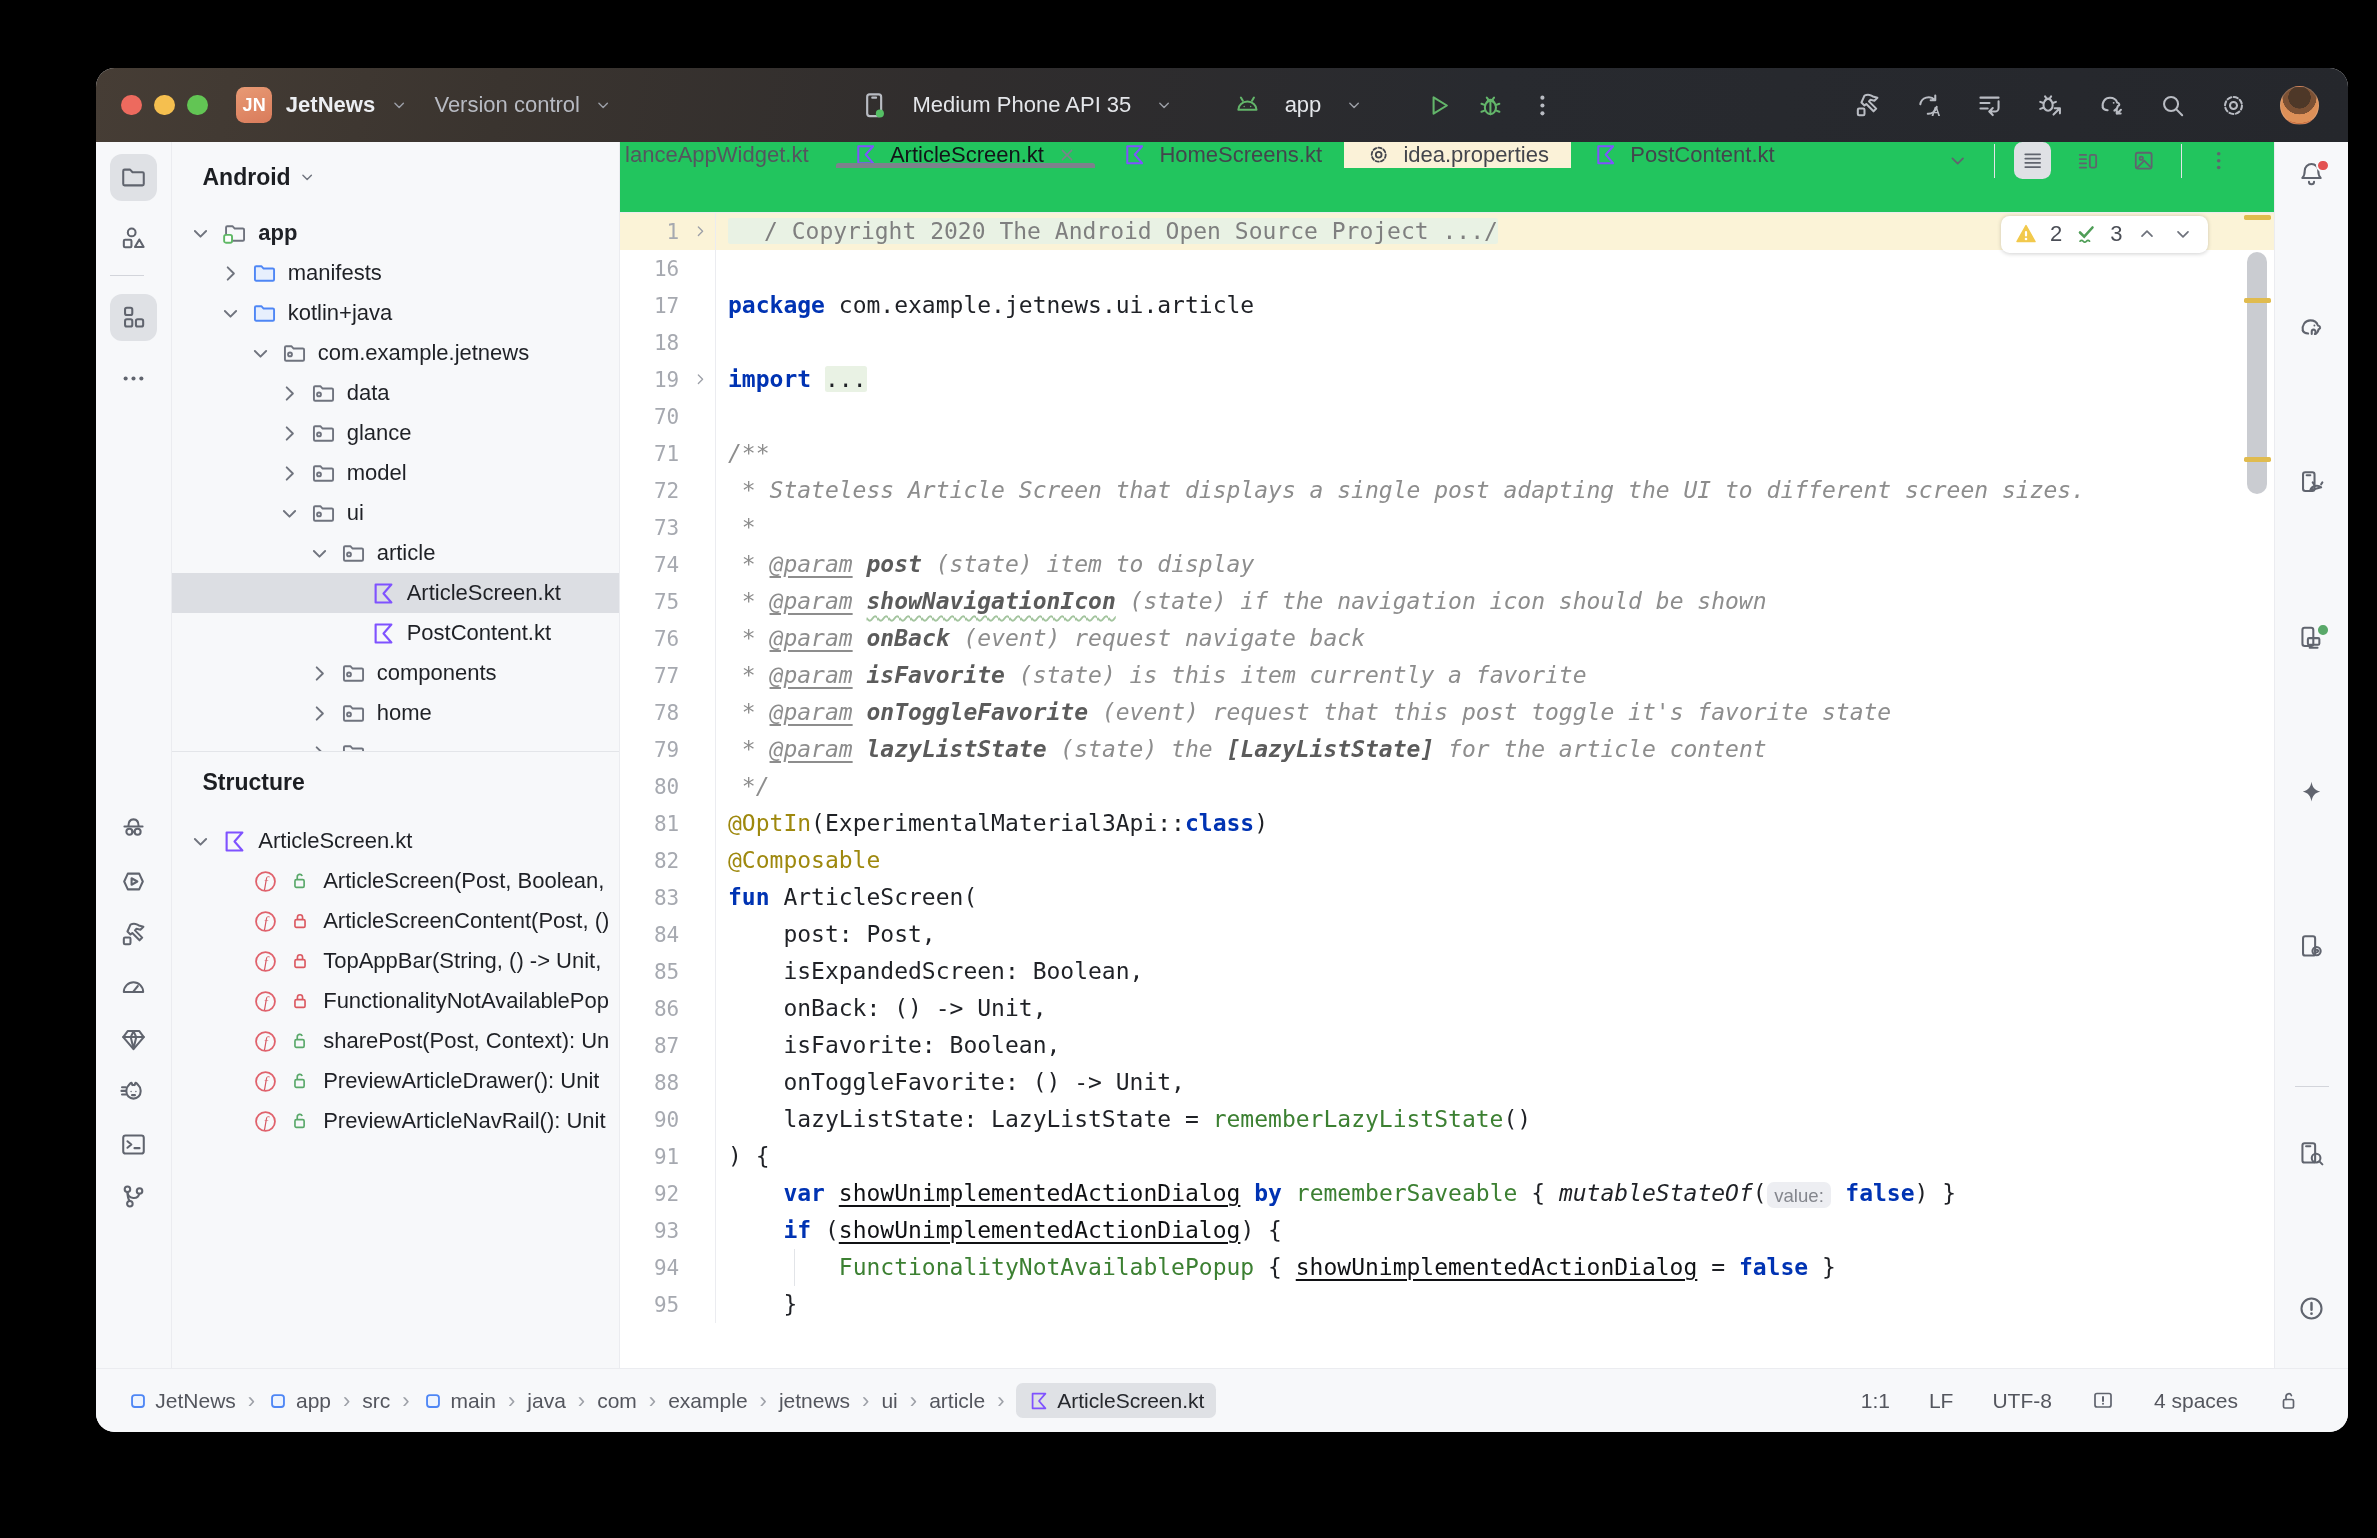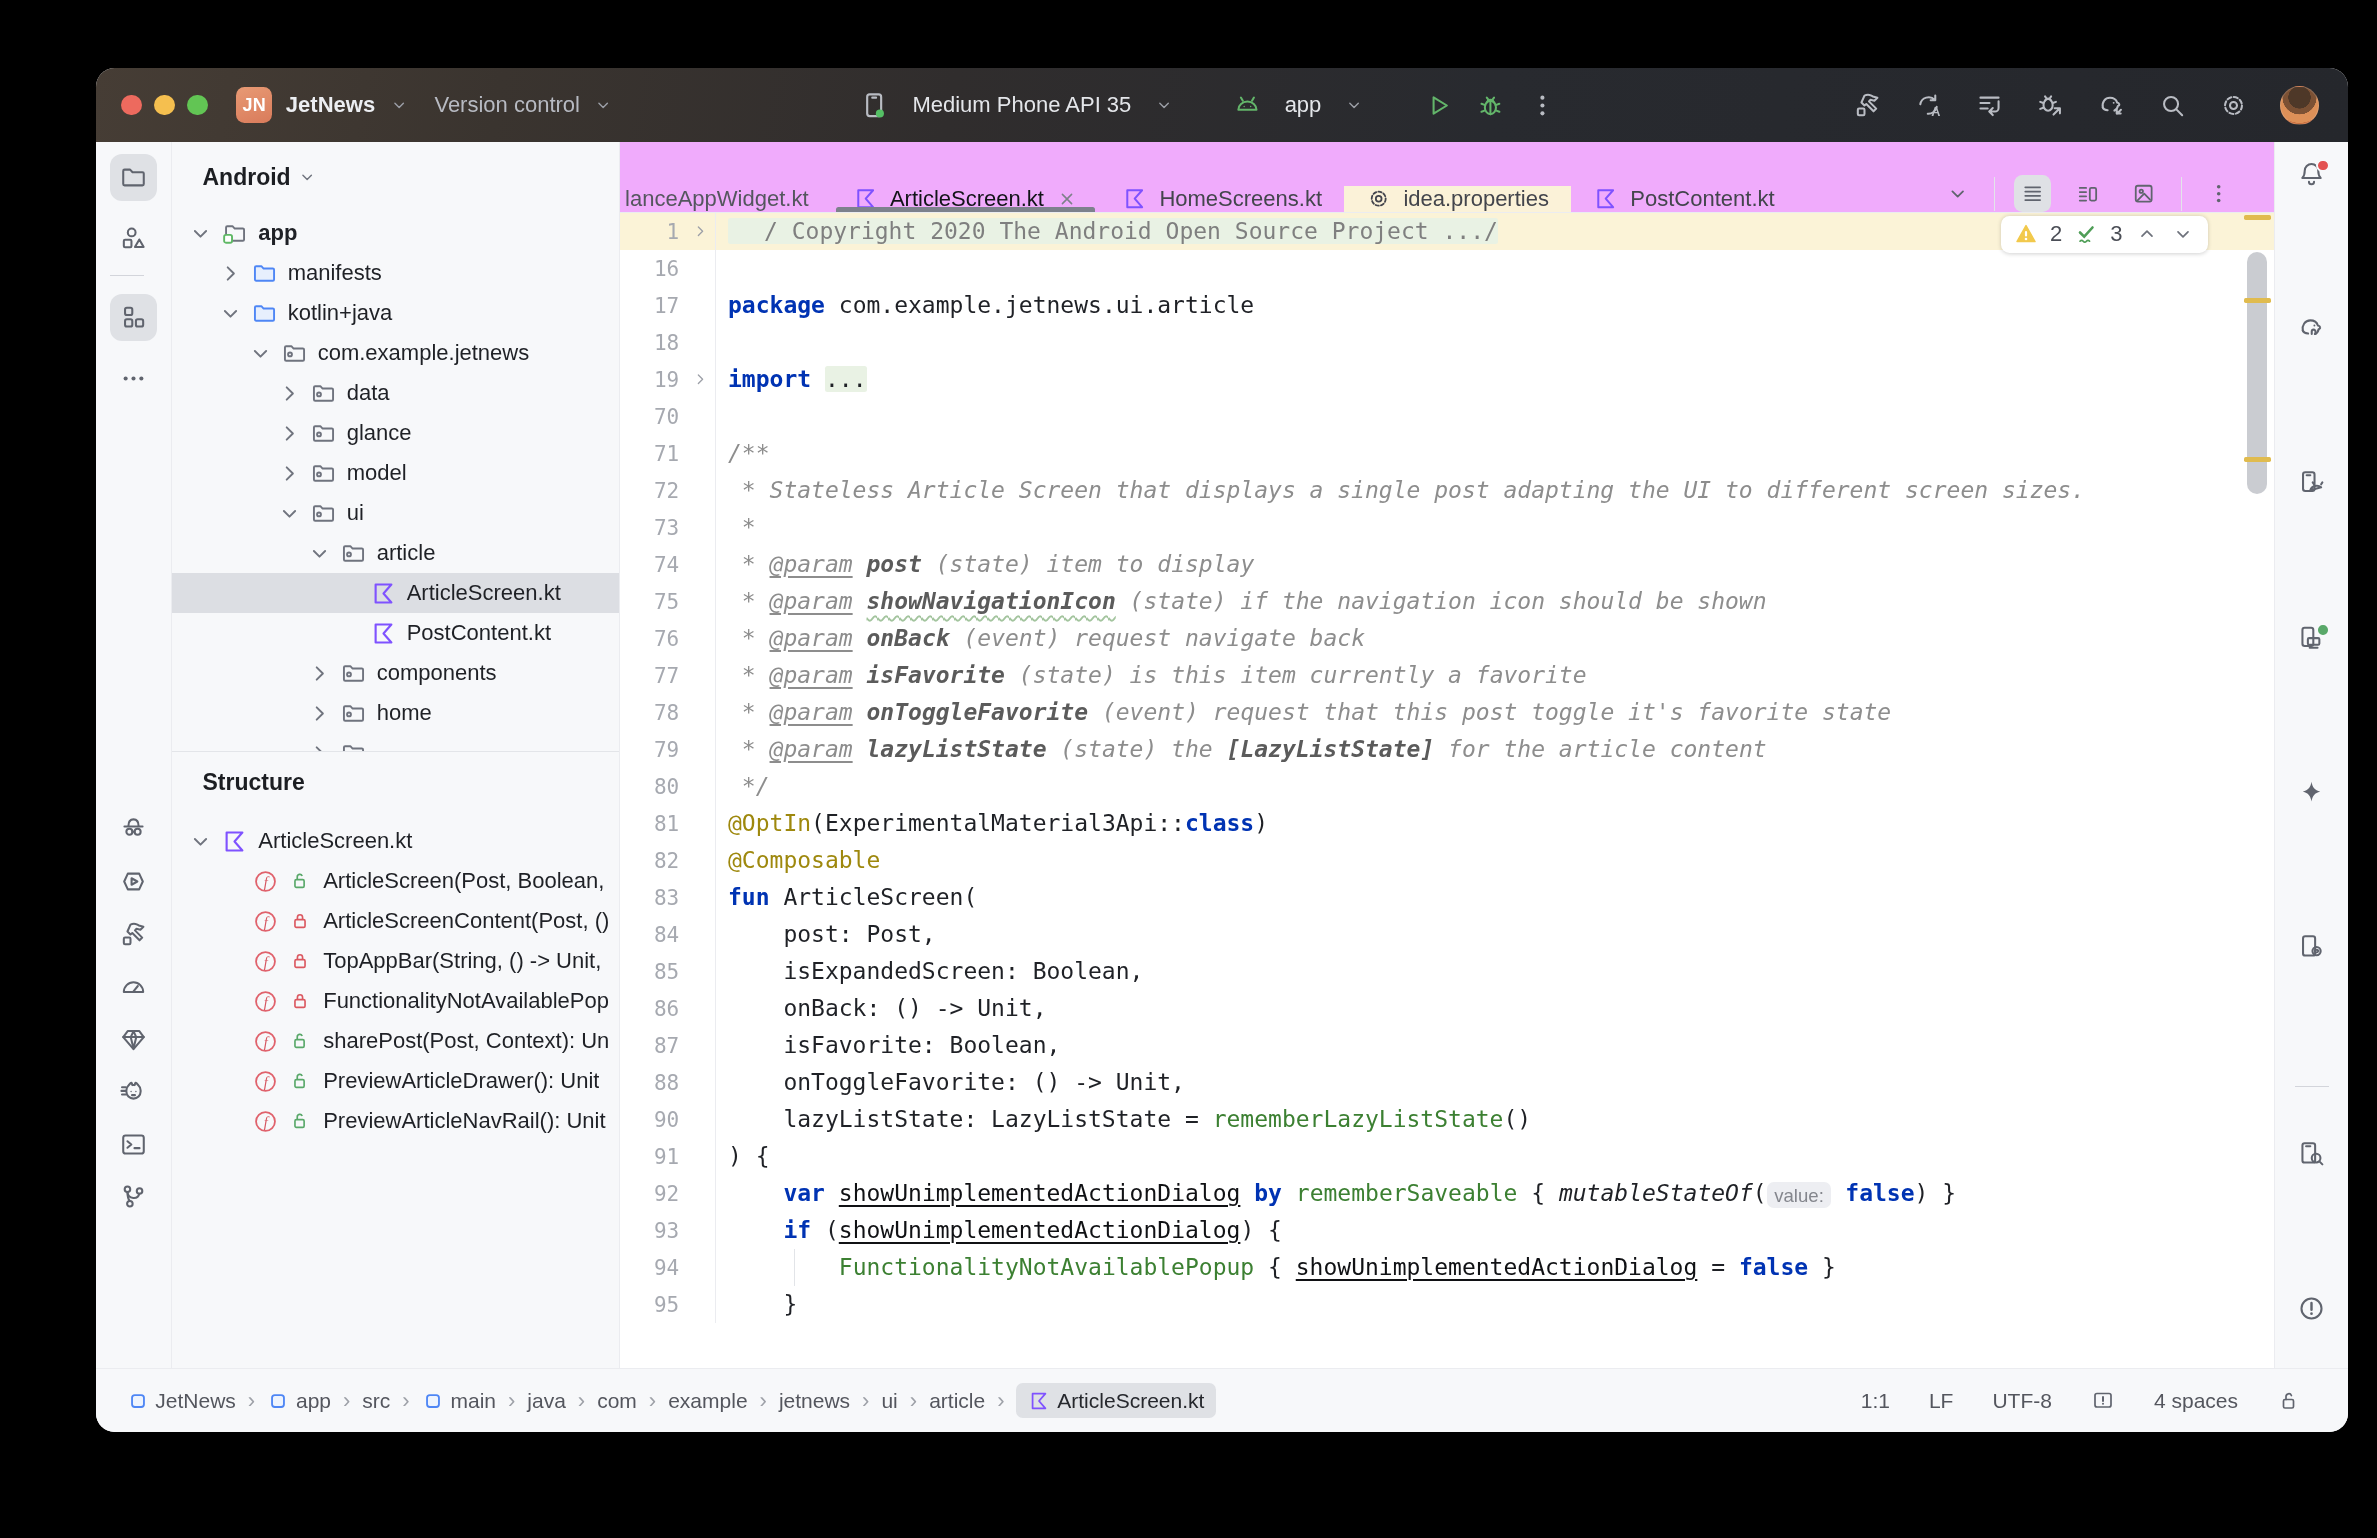--- a/index.html
+++ b/index.html
@@ -52,21 +52,21 @@
   .trow .cslot { width:30.5px; flex:0 0 30.5px; display:flex; align-items:center; justify-content:center; color:#70747e; }
   .trow .icn { width:27px; height:27px; flex:0 0 27px; display:inline-flex; margin-right:10.2px; }
   .trow .lbl { font-size:22px; color:#1f2126; }
   .trow .lbl.b { font-weight:bold; }
   .pdiv { height:0.8px; background:#e3e5e9; }
   .phead2 { height:61px; flex:0 0 61px; display:flex; align-items:center; padding-left:30.5px;text-align:right; }
   .structure { flex:1; padding-top:8.5px; overflow:hidden; }
 
   
   .editor { flex:1; min-width:0; display:flex; flex-direction:column; background:#fff; }
-  .tabbar { height:71px; flex:0 0 71px; display:flex; align-items:flex-end; border-bottom:0.8px solid #ebecf0; background:#f0abfc; }
+  .tabbar { height:71px; flex:0 0 71px; display:flex; align-items:flex-start; border-bottom:0.8px solid #ebecf0; background:#22c55e; }
   .tab { display:flex; align-items:center; gap:12px; padding:0 22px; font-size:22px; color:#43454c; position:relative; cursor:pointer; white-space:nowrap; }
   .tab .icn { width:25.4px; height:25.4px; display:inline-flex; }
   .tab.active { color:#121418; }
   .tab.active::after { content:""; position:absolute; left:5.1px; right:5.1px; bottom:0; height:5.1px; border-radius:2.5px 2.5px 0 0; background:#7d818c; }
   .tab.cream { background:#fbf2d8; }
   .tab.clip { max-width:245px; overflow:hidden; padding-left:5.1px; color:#54565e; }
   .tab .close { width:22px; height:22px; color:#7d818a; display:inline-flex; }
   .tabctl { margin-left:auto; display:flex; align-items:center; gap:18.6px; padding-right:37px; }
   .tabctl .cbtn { width:37px; height:37px; border-radius:8.5px; display:flex; align-items:center; justify-content:center; color:#60646e; cursor:pointer; }
   .tabctl .cbtn.active { background:#dfe1e5; }

